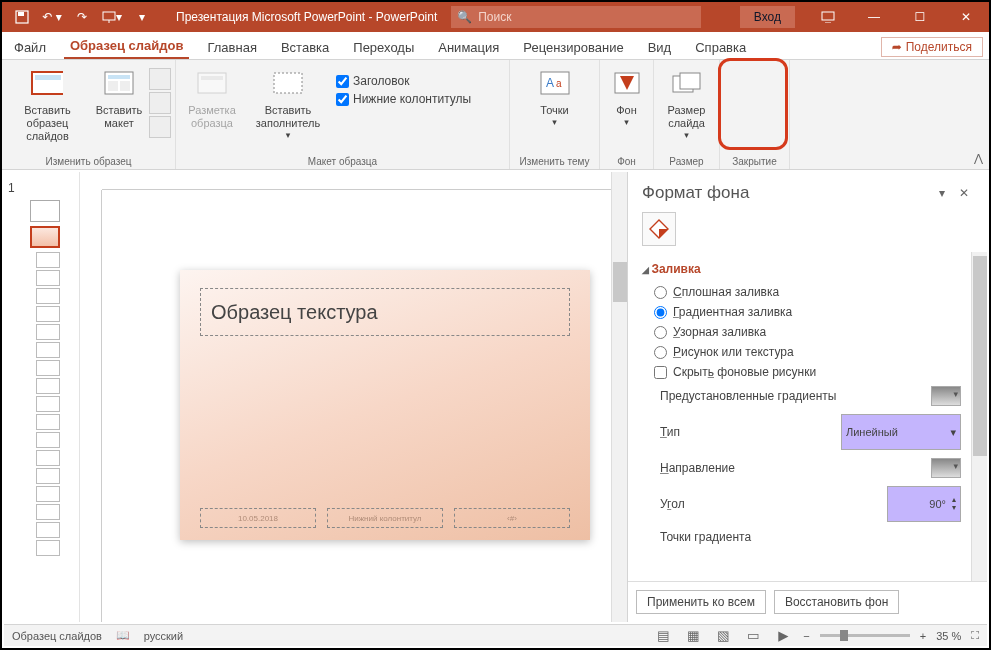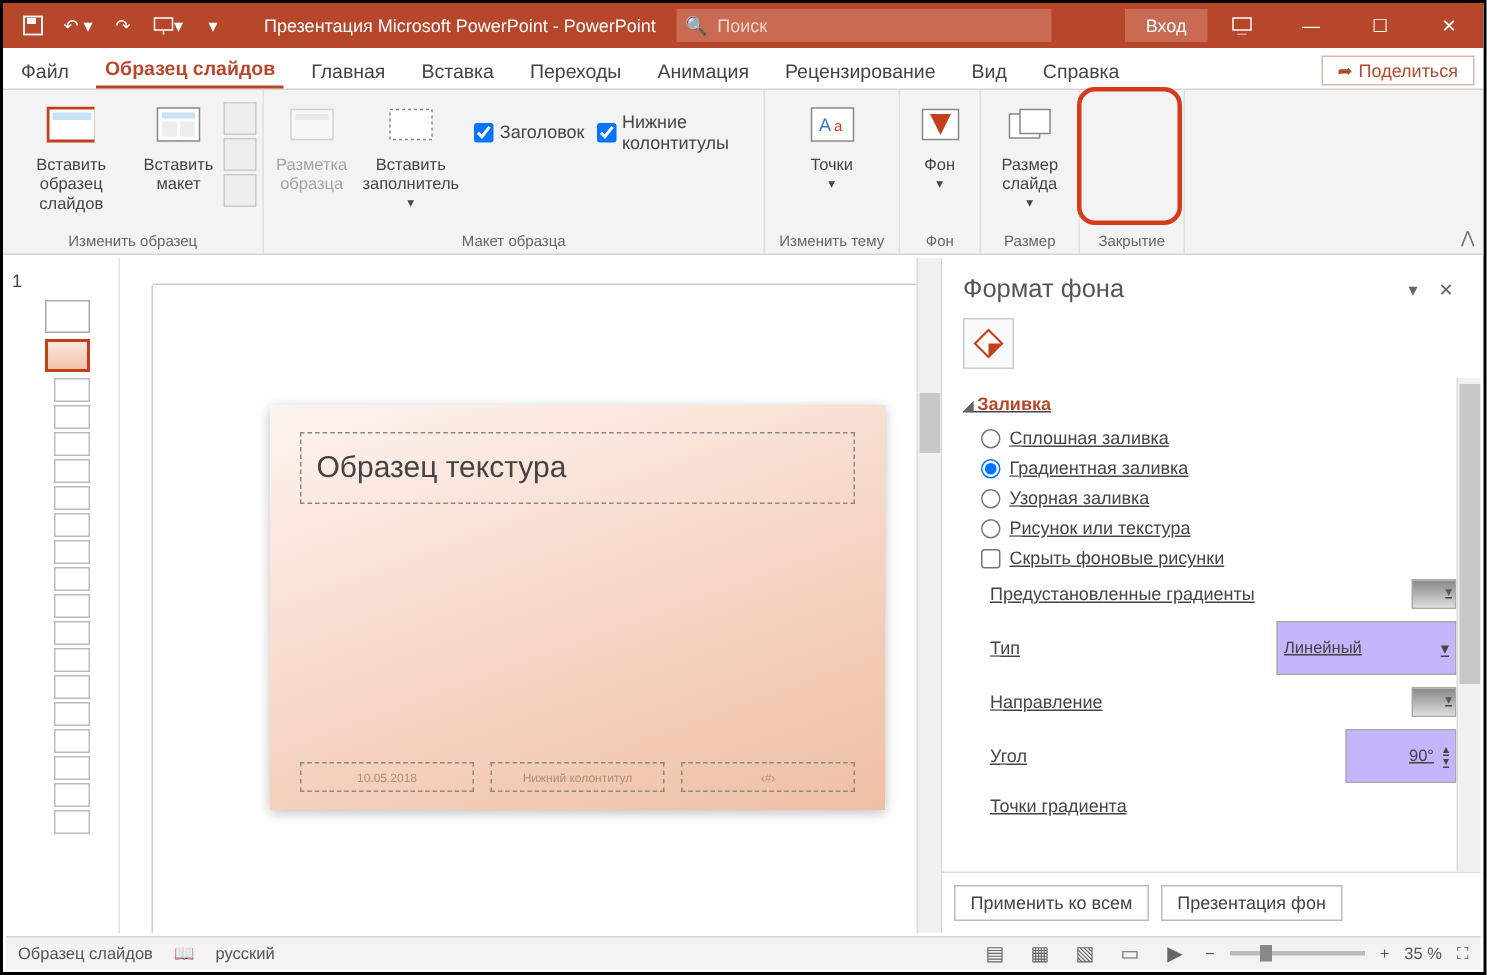--- a/index.html
+++ b/index.html
@@ -5,21 +5,21 @@
 * { box-sizing: border-box; margin: 0; padding: 0; font-family: "Segoe UI", Tahoma, sans-serif; }
 body { width: 991px; height: 650px; background: #fff; overflow: hidden; border: 2px solid #000; position: relative; }
 
 
 .titlebar { height: 30px; background: #b7472a; display: flex; align-items: center; color: #fff; font-size: 12px; }
 .titlebar .qat { display: flex; align-items: center; gap: 6px; padding: 0 8px; }
 .titlebar .qat .qbtn { width: 24px; height: 24px; display: flex; align-items: center; justify-content: center; cursor: pointer; color:#fff; }
 .titlebar .title { padding: 0 14px; white-space: nowrap; }
 .titlebar .search { flex: 0 0 250px; height: 22px; background: #c96a52; display: flex; align-items: center; padding: 0 6px; color: #f4d4cb; gap:6px;}
 .titlebar .spacer { flex: 1; }
-.titlebar .login { background: #c96a52; color:#ffffff; padding: 2px 14px; height:22px; display:flex; align-items:center; font-size:12px;}
+.titlebar .login { background: #c96a52; color:#0f172a; padding: 2px 14px; height:22px; display:flex; align-items:center; margin-right:10px; font-size:12px;}
 .titlebar .winbtn { width: 46px; height: 30px; display: flex; align-items: center; justify-content: center; cursor: pointer; color:#fff; }
 
 
 .tabs { height: 28px; background: #fff; display: flex; align-items: flex-end; font-size: 13px; color: #444; border-bottom: 1px solid #d4d4d4; padding: 0 6px; gap: 12px;}
 .tabs .tab { padding: 4px 6px; cursor: pointer; }
 .tabs .tab.active { color: #b7472a; border-bottom: 2px solid #b7472a; font-weight: 600; }
 .tabs .share { margin-left: auto; color: #b7472a; border:1px solid #e0b5aa; padding: 2px 10px; display:flex; align-items:center; gap:4px; font-size:12px; margin-bottom:2px;}
 
 
 .ribbon { height: 110px; background: #f3f3f3; border-bottom: 1px solid #d4d4d4; display: flex; position: relative; }
@@ -53,21 +53,21 @@
 .placeholder { position:absolute; border:1px dashed #888; }
 .ph-title { left:20px; top:18px; right:20px; height:48px; display:flex; align-items:center; padding:0 10px; font-size:20px; color:#444;}
 .ph-foot { bottom:12px; height:20px; width:116px; font-size:8px; color:#b08c78; display:flex; align-items:center; justify-content:center;}
 
 
 .pane { width: 360px; border-left: 1px solid #d4d4d4; background:#fff; display:flex; flex-direction:column; font-size:12px; color:#444;}
 .pane-head { display:flex; align-items:center; padding:10px 12px 6px 14px; }
 .pane-head h3 { font-size:17px; color:#555; font-weight:400; flex:1;}
 .pane-head .hbtn { width:22px; height:22px; display:flex; align-items:center; justify-content:center; cursor:pointer; color:#666;}
 .pane-icon { width:34px; height:34px; border:1px solid #ccc; margin:2px 0 6px 14px; display:flex; align-items:center; justify-content:center; background:#fafafa;}
-.pane-body { flex:1; overflow:auto; padding: 4px 4px 4px 14px; position:relative;text-decoration:underline;}
+.pane-body { flex:1; overflow:auto; padding: 4px 14px 4px 14px; position:relative;}
 .section-title { color:#b7472a; font-weight:600; margin: 6px 0; font-size:12px; cursor:pointer;}
 .section-title::before { content:"◢ "; font-size:9px; color:#666;}
 .radio-row, .check-row { display:flex; align-items:center; gap:6px; padding:3px 0 3px 12px; font-size:12px;}
 .radio-row input, .check-row input { width:13px; height:13px;}
 .field-row { display:flex; align-items:center; padding:4px 12px 4px 18px; gap:8px;}
 .field-row .lbl { flex:1; }
 .field-row .ctl { width:120px; height:36px; border:1px solid #aaa; background:#c4b5fd; display:flex; align-items:center; padding:0 4px; font-size:11px;}
 .field-row .sq { width:30px; height:20px; border:1px solid #aaa; background:linear-gradient(#888,#ddd); display:flex;}
 .field-row .sq::after{content:"▾"; margin-left:auto; font-size:9px; padding:2px 2px 0 0; color:#555;}
 .pane-scroll { position:absolute; top:0; right:0; bottom:0; width:16px; background:#f1f1f1; border-left:1px solid #ddd;}
@@ -183,21 +183,21 @@
       </div>
       <div class="bigbtn" style="width:84px">
         <div class="bicon">
             <svg width="30" height="24">
               <rect x="1" y="1" width="28" height="20" fill="#fff" stroke="#888" stroke-dasharray="2 2"></rect>
             </svg>
           </div>
         <span>Вставить заполнитель</span>
         <span style="font-size:9px">▾</span>
       </div>
-      <div style="display:flex; flex-direction:row; padding-top:6px;">
+      <div style="display:flex; flex-direction:column; padding-top:6px;">
         <label class="chkrow">
             <input type="checkbox" checked="" style="">
             <span>Заголовок</span>
           </label>
         <label class="chkrow">
             <input type="checkbox" checked="" style="">
             <span>Нижние колонтитулы</span>
           </label>
       </div>
     </div>
@@ -360,21 +360,21 @@
       </div>
       <div class="field-row">
         <span class="lbl">Точки градиента</span>
       </div>
       <div class="pane-scroll">
           <div class="thumb"></div>
         </div>
     </div>
     <div class="pane-foot">
       <button>Применить ко всем</button>
-      <button>Презентация фон</button>
+      <button>Восстановить фон</button>
     </div>
   </div>
 </div>
 
 <div class="status">
   <span>Образец слайдов</span>
   <span>📖</span>
   <span>русский</span>
   <div class="right">
     <button class="vbtn">▤</button>

